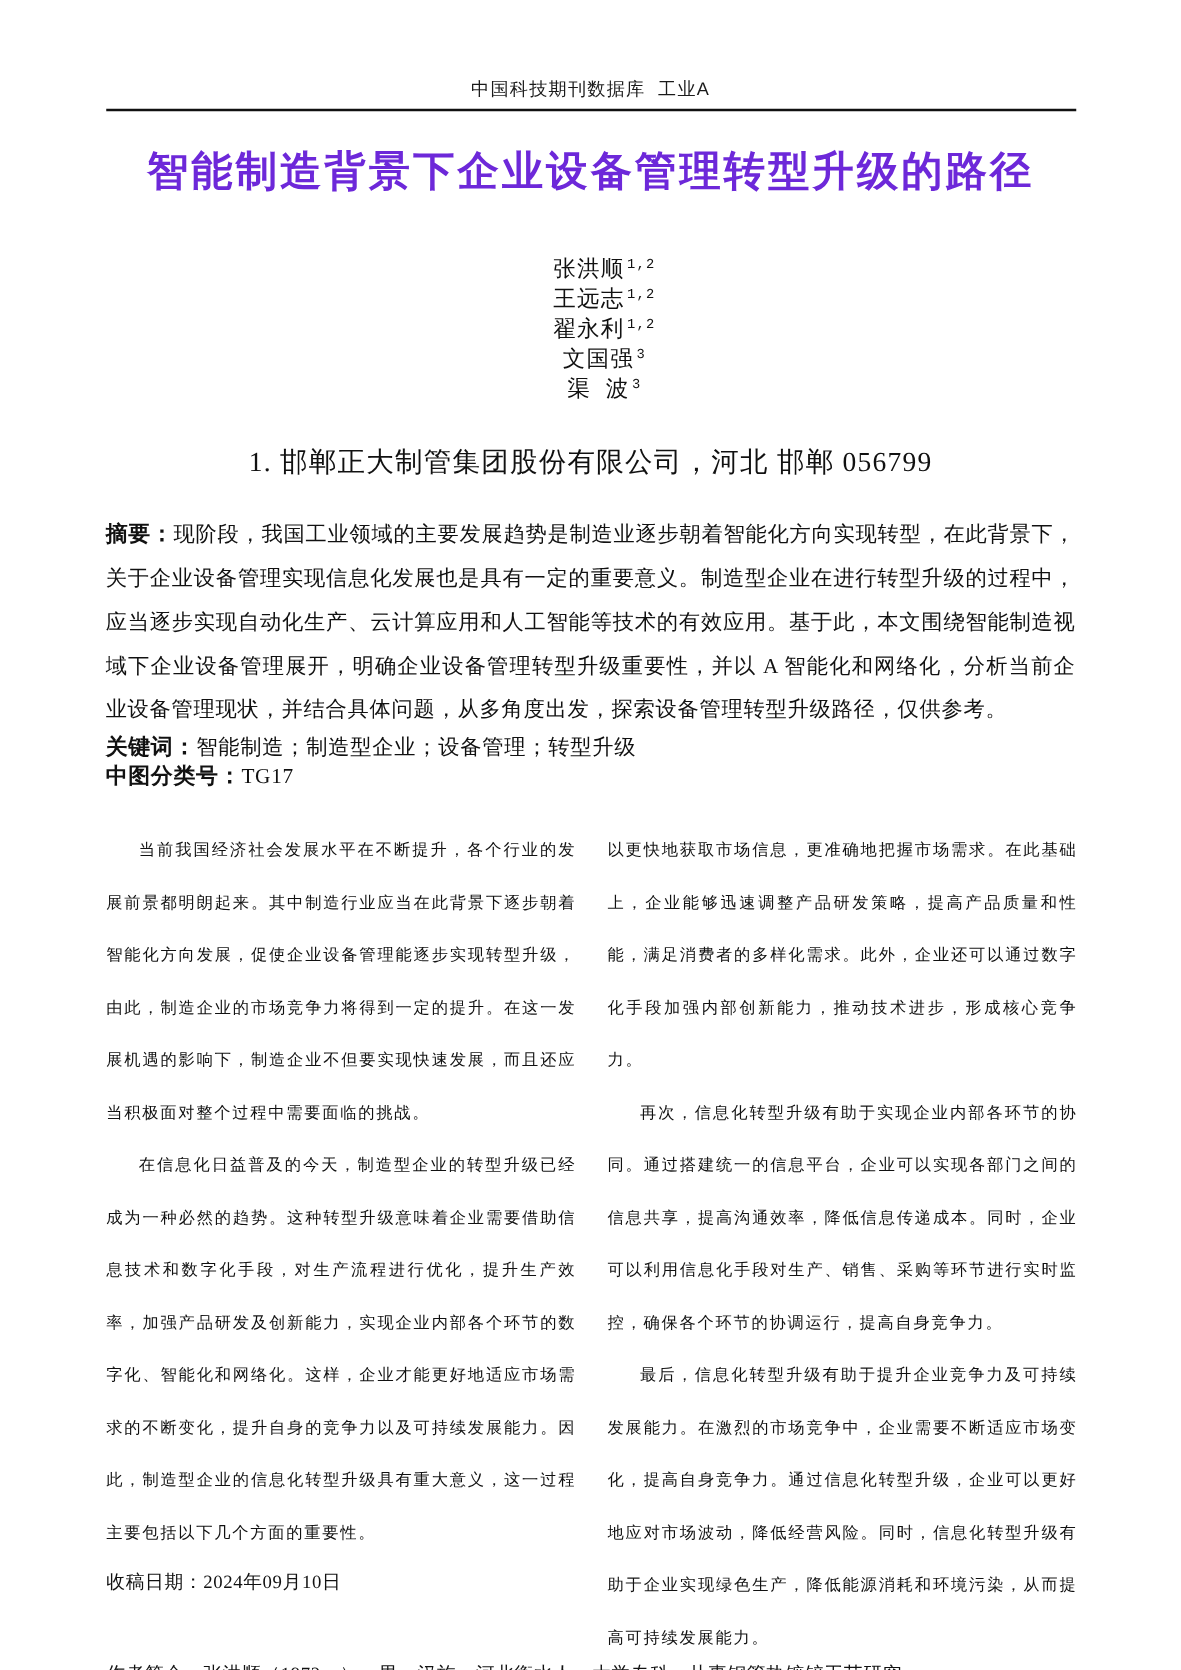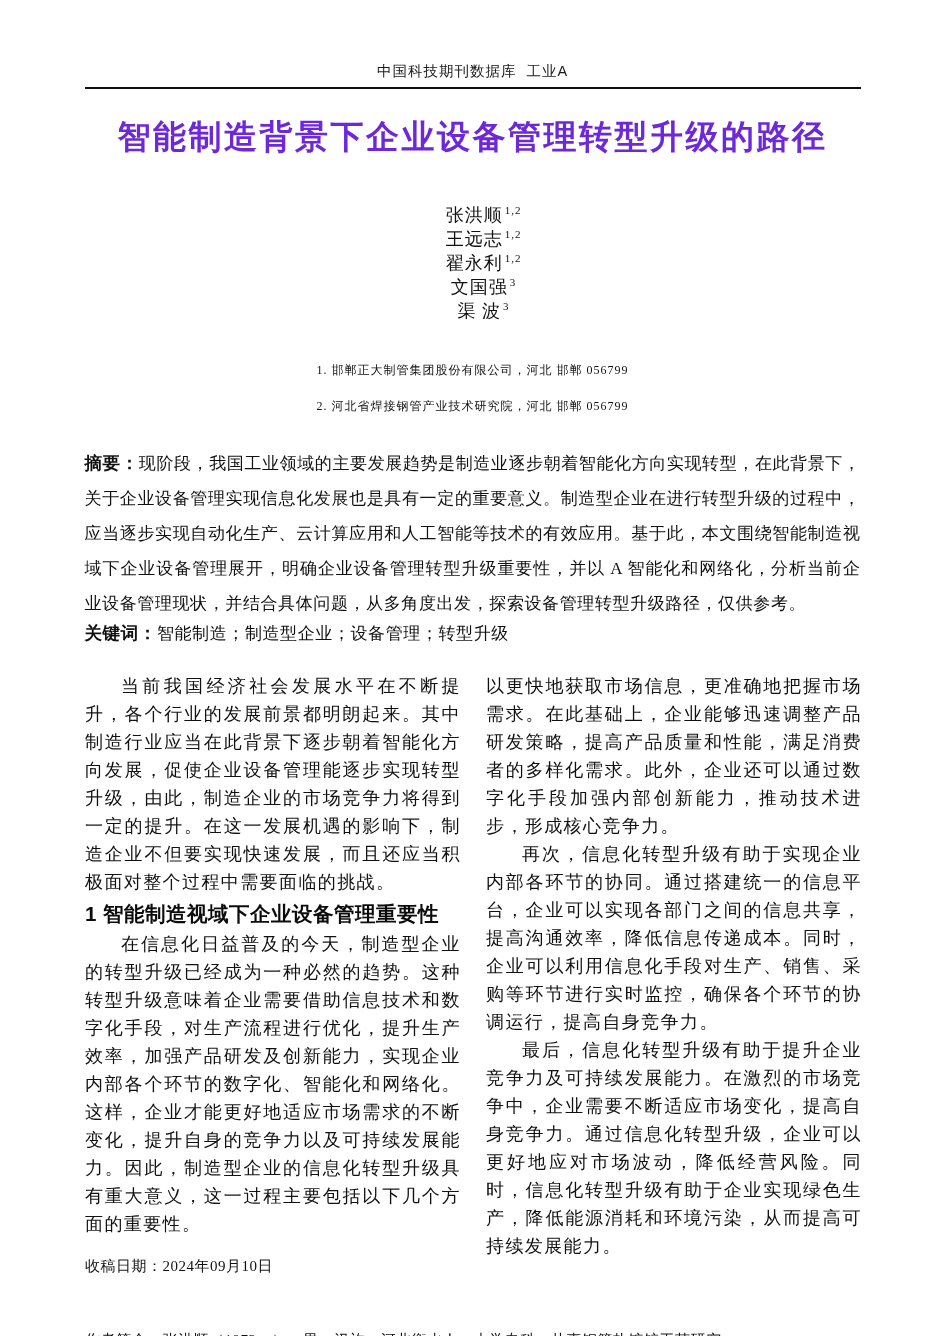--- a/index.html
+++ b/index.html
@@ -41,25 +41,25 @@
     letter-spacing:2.5px;
     color:#6d28d9;
   }
   .authors-line{
     margin-top:22px;
     text-align:center;
     font-size:18px;
     letter-spacing:1px;
     white-space:pre-wrap;
   }
-  .author{margin:0 12px;}
+  .author{margin:0 12px;font-family:Liberation Mono, monospace;}
   .author sup{font-size:11px;margin-left:2px;}
   .affiliations{margin-top:8px;text-align:center;}
   .affiliation{
-    font-size:12px;
+    font-size:22px;
     line-height:36px;
     letter-spacing:1px;
     white-space:pre-wrap;
   }
   
   .meta{
     width:776px;
     margin:22px auto 0 auto;
   }
   .meta .label{
@@ -87,22 +87,22 @@
     margin-top:28px;
     height:676px;
     overflow:hidden;
   }
   .col{
     width:376px;
     overflow:hidden;
   }
   .col p{
     margin:0;
-    font-size:18px;
-    line-height:28px;
+    font-size:13px;
+    line-height:42px;
     letter-spacing:1.4px;
     text-align:justify;
     text-indent:2em;
   }
   .col p.no-indent{text-indent:0;}
   .col h2{
     margin:2px 0 1px 0;
     font-family:"Liberation Sans","DejaVu Sans",sans-serif;
     font-weight:bold;
     font-size:20.5px;
@@ -135,36 +135,37 @@
   <div class="authors-line">
     <span class="author"><span>张洪顺</span><sup>1,2</sup></span>
     <span class="author"><span>王远志</span><sup>1,2</sup></span>
     <span class="author"><span>翟永利</span><sup>1,2</sup></span>
     <span class="author"><span>文国强</span><sup>3</sup></span>
     <span class="author"><span>渠 波</span><sup>3</sup></span>
   </div>
 
   <div class="affiliations">
     <div class="affiliation">1. 邯郸正大制管集团股份有限公司，河北 邯郸 056799</div>
-    <div class="affiliation">2. 河北省焊接钢管产业技术研究院，河北 邯郸 056799</div>
   </div>
 
   <div class="meta">
     <div class="abstract-block">
       <span class="label">摘要：</span><span>现阶段，我国工业领域的主要发展趋势是制造业逐步朝着智能化方向实现转型，在此背景下，关于企业设备管理实现信息化发展也是具有一定的重要意义。制造型企业在进行转型升级的过程中，应当逐步实现自动化生产、云计算应用和人工智能等技术的有效应用。基于此，本文围绕智能制造视域下企业设备管理展开，明确企业设备管理转型升级重要性，并以 A 智能化和网络化，分析当前企业设备管理现状，并结合具体问题，从多角度出发，探索设备管理转型升级路径，仅供参考。</span>
     </div>
     <div class="keywords-line">
       <span class="label">关键词：</span><span>智能制造；制造型企业；设备管理；转型升级</span>
     </div>
+    <div class="clc-line">
+      <span class="label">中图分类号：</span><span>TG17</span>
+    </div>
   </div>
 
   <div class="body-columns">
     <div class="col">
       <p>当前我国经济社会发展水平在不断提升，各个行业的发展前景都明朗起来。其中制造行业应当在此背景下逐步朝着智能化方向发展，促使企业设备管理能逐步实现转型升级，由此，制造企业的市场竞争力将得到一定的提升。在这一发展机遇的影响下，制造企业不但要实现快速发展，而且还应当积极面对整个过程中需要面临的挑战。</p>
-      <h2>1 智能制造视域下企业设备管理重要性</h2>
       <p>在信息化日益普及的今天，制造型企业的转型升级已经成为一种必然的趋势。这种转型升级意味着企业需要借助信息技术和数字化手段，对生产流程进行优化，提升生产效率，加强产品研发及创新能力，实现企业内部各个环节的数字化、智能化和网络化。这样，企业才能更好地适应市场需求的不断变化，提升自身的竞争力以及可持续发展能力。因此，制造型企业的信息化转型升级具有重大意义，这一过程主要包括以下几个方面的重要性。</p>
 
     </div>
     <div class="col">
       <p class="no-indent">以更快地获取市场信息，更准确地把握市场需求。在此基础上，企业能够迅速调整产品研发策略，提高产品质量和性能，满足消费者的多样化需求。此外，企业还可以通过数字化手段加强内部创新能力，推动技术进步，形成核心竞争力。</p>
       <p>再次，信息化转型升级有助于实现企业内部各环节的协同。通过搭建统一的信息平台，企业可以实现各部门之间的信息共享，提高沟通效率，降低信息传递成本。同时，企业可以利用信息化手段对生产、销售、采购等环节进行实时监控，确保各个环节的协调运行，提高自身竞争力。</p>
       <p>最后，信息化转型升级有助于提升企业竞争力及可持续发展能力。在激烈的市场竞争中，企业需要不断适应市场变化，提高自身竞争力。通过信息化转型升级，企业可以更好地应对市场波动，降低经营风险。同时，信息化转型升级有助于企业实现绿色生产，降低能源消耗和环境污染，从而提高可持续发展能力。</p>
 
     </div>
   </div>

